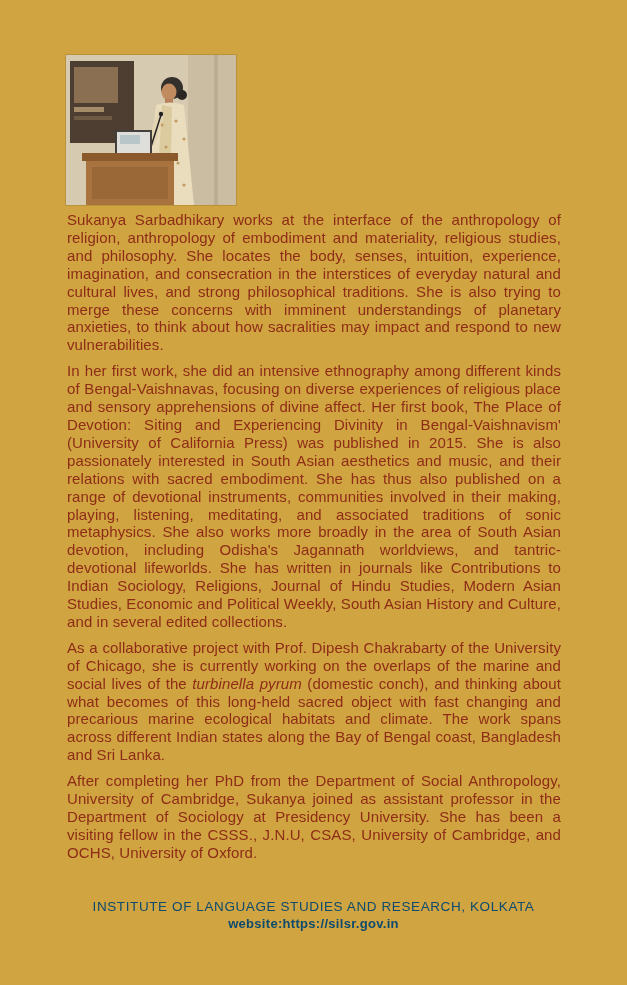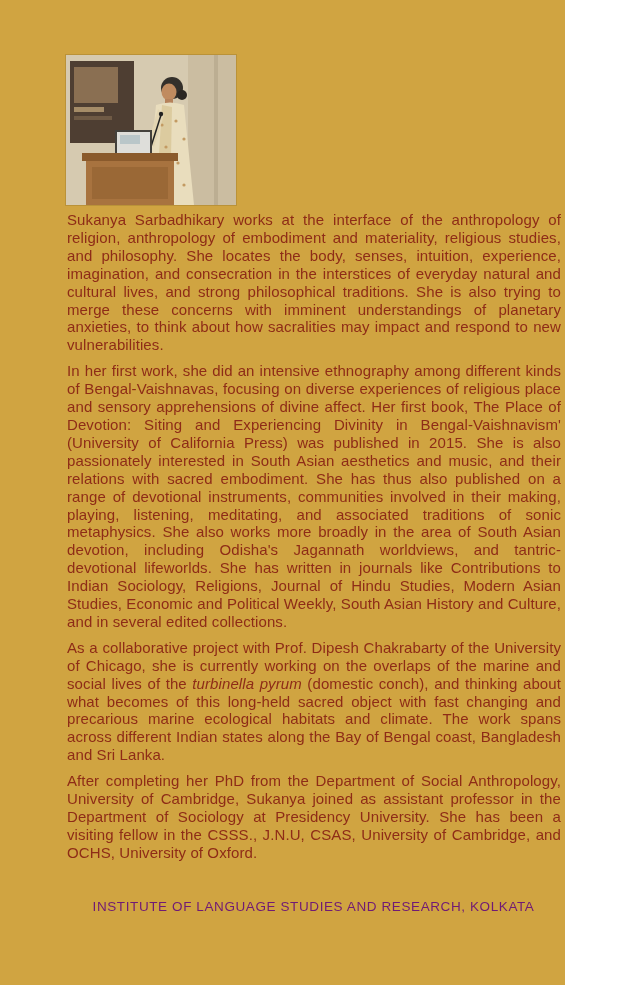--- a/index.html
+++ b/index.html
@@ -6,21 +6,21 @@
     margin: 0;
     padding: 0;
   }
   body {
     width: 627px;
     height: 985px;
     font-family: "Liberation Sans", sans-serif;
   }
   .cover {
     position: relative;
-    width: 565px;
+    width: 627px;
     height: 985px;
     background: #d0a441;
     overflow: hidden;
   }
   .photo-frame {
     position: absolute;
     left: 66px;
     top: 55px;
     width: 170px;
     height: 150px;
@@ -45,21 +45,21 @@
     margin: 0 0 8px 0;
   }
   .bio em {
   }
   .footer {
     position: absolute;
     left: 0;
     top: 899px;
     width: 627px;
     text-align: center;
-    color: #701a75;
+    color: #0c4a6e;
   }
   .footer .institute {
     font-size: 13.5px;
     letter-spacing: 0.6px;
   }
   .footer .website {
     font-size: 13px;
     font-weight: bold;
     margin-top: 2px;
     letter-spacing: 0.3px;
@@ -119,15 +119,16 @@
 
   <div class="bio">
     <p>Sukanya Sarbadhikary works at the interface of the anthropology of religion, anthropology of embodiment and materiality, religious studies, and philosophy. She locates the body, senses, intuition, experience, imagination, and consecration in the interstices of everyday natural and cultural lives, and strong philosophical traditions. She is also trying to merge these concerns with imminent understandings of planetary anxieties, to think about how sacralities may impact and respond to new vulnerabilities.</p>
     <p>In her first work, she did an intensive ethnography among different kinds of Bengal-Vaishnavas, focusing on diverse experiences of religious place and sensory apprehensions of divine affect. Her first book, The Place of Devotion: Siting and Experiencing Divinity in Bengal-Vaishnavism' (University of California Press) was published in 2015. She is also passionately interested in South Asian aesthetics and music, and their relations with sacred embodiment. She has thus also published on a range of devotional instruments, communities involved in their making, playing, listening, meditating, and associated traditions of sonic metaphysics. She also works more broadly in the area of South Asian devotion, including Odisha's Jagannath worldviews, and tantric-devotional lifeworlds. She has written in journals like Contributions to Indian Sociology, Religions, Journal of Hindu Studies, Modern Asian Studies, Economic and Political Weekly, South Asian History and Culture, and in several edited collections.</p>
     <p><span>As a collaborative project with Prof. Dipesh Chakrabarty of the University of Chicago, she is currently working on the overlaps of the marine and social lives of the </span><em>turbinella pyrum</em><span> (domestic conch), and thinking about what becomes of this long-held sacred object with fast changing and precarious marine ecological habitats and climate. The work spans across different Indian states along the Bay of Bengal coast, Bangladesh and Sri Lanka.</span></p>
     <p>After completing her PhD from the Department of Social Anthropology, University of Cambridge, Sukanya joined as assistant professor in the Department of Sociology at Presidency University. She has been a visiting fellow in the CSSS., J.N.U, CSAS, University of Cambridge, and OCHS, University of Oxford.</p>
   </div>
 
   <div class="footer">
     <div class="institute">INSTITUTE OF LANGUAGE STUDIES AND RESEARCH, KOLKATA</div>
+    <div class="website">website:https://silsr.gov.in</div>
   </div>
 
 </div>
 
 </body></html>

